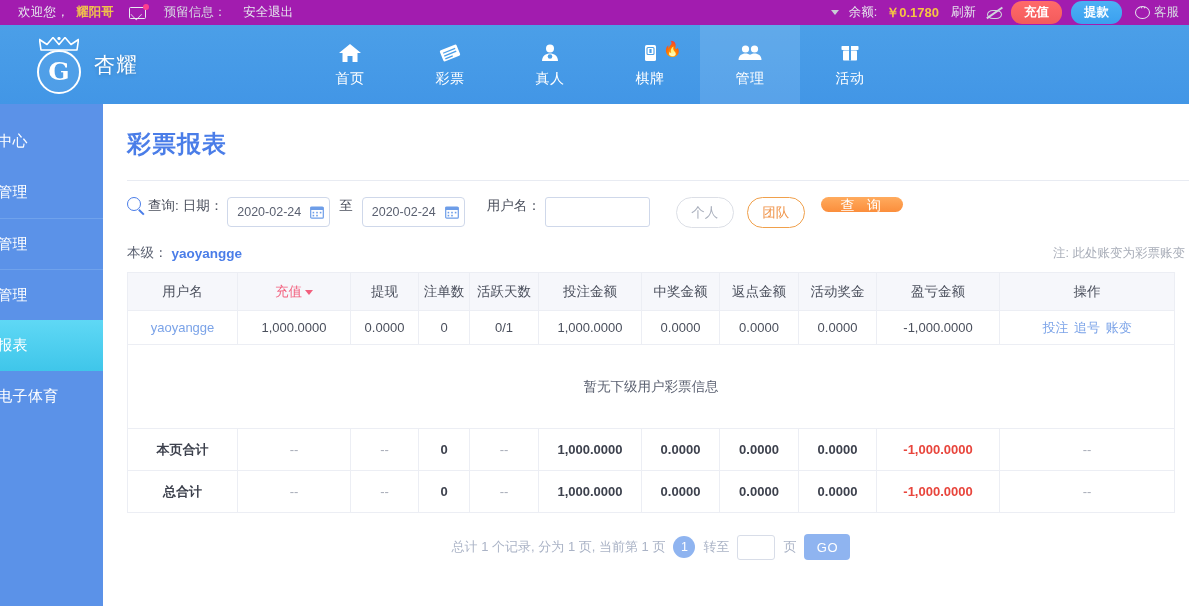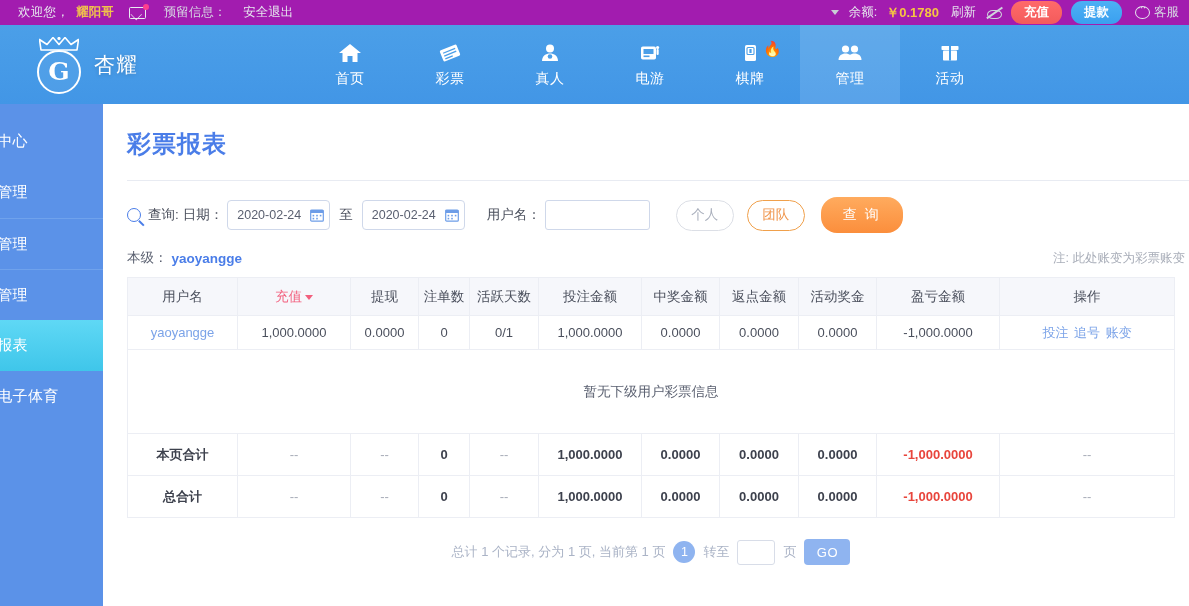--- a/index.html
+++ b/index.html
@@ -190,21 +190,21 @@
     letter-spacing: 1px;
   }
   .title-rule {
     margin: 20px 0 0 24px;
     border-bottom: 1px solid #e8ebf2;
     width: calc(100% - 24px);
   }
 
   
   .filterbar {
-    display:flex; align-items:center;
+    display:flex; 
     padding: 16px 0 16px 24px;
     gap: 0px;
     font-size: 13.5px;
     color: #5a6070;
   }
   .search-glass {
     width: 14px; height: 14px; border: 1.8px solid #4a7de8;
     border-radius:50%; position:relative; display:inline-block;
     margin-right: 7px;
   }
@@ -237,25 +237,25 @@
   .seg-btn {
     height: 31px; min-width: 58px;
     border-radius: 16px; background:#fff;
     display:inline-flex; align-items:center; justify-content:center;
     font-size: 13.5px; cursor:pointer;
     font-family: inherit;
   }
   .seg-personal { border: 1px solid #dcdfe6; color:#aab0bd; margin-left: 26px; }
   .seg-team { border: 1px solid #f0a04b; color:#f0954b; margin-left: 13px; }
   .btn-query {
-    height: 36px; width: 82px; margin-left: 16px;
+    height: 15px; width: 82px; margin-left: 16px;
     border-radius: 16px; border: none;
     background: linear-gradient(180deg,#ffab5e 0%, #fb8e3c 100%);
     color:#fff; font-size: 14px; cursor:pointer;
-    font-family: Liberation Sans, sans-serif; letter-spacing: 2px;
+    font-family: Liberation Mono, monospace; letter-spacing: 2px;
   }
 
   
   .levelline {
     display:flex; align-items:center;
     padding: 0 0 10px 24px;
     font-size: 13.5px;
   }
   .level-label { color:#5a6070; }
   .level-value { color:#4a7de8; font-weight:bold; margin-left: 4px; }
@@ -401,32 +401,20 @@
       <span class="nav-icon">
         <svg width="24" height="22" viewBox="0 0 24 22">
             <circle cx="12" cy="6.5" r="4" fill="#fff"></circle>
             <path d="M4 19 C4 13.8 8 11.5 12 11.5 C16 11.5 20 13.8 20 19 Z" fill="#fff"></path>
             <circle cx="12" cy="14.5" r="2.3" fill="#4b9fe8"></circle>
           </svg>
       </span>
       <span class="nav-label">真人</span>
     </div>
 
-    <div class="nav-item">
-      <span class="nav-icon">
-        <svg width="24" height="22" viewBox="0 0 24 22">
-            <rect x="3" y="4.5" width="15" height="13" rx="1.8" fill="#fff"></rect>
-            <rect x="5.5" y="7" width="10" height="5" fill="#4b9fe8"></rect>
-            <rect x="5.5" y="13.5" width="6" height="1.6" fill="#4b9fe8"></rect>
-            <rect x="18.5" y="7" width="2.2" height="6" rx="1" fill="#fff"></rect>
-            <circle cx="19.6" cy="5.5" r="1.6" fill="#fff"></circle>
-          </svg>
-      </span>
-      <span class="nav-label">电游</span>
-    </div>
 
     <div class="nav-item">
       <span class="nav-icon">
         <svg width="24" height="22" viewBox="0 0 24 22">
             <rect x="7" y="3" width="11" height="16" rx="1.6" fill="#fff"></rect>
             <rect x="9" y="5.5" width="7" height="7" rx="1" fill="none" stroke="#4b9fe8" stroke-width="1.1"></rect>
             <rect x="11.4" y="7" width="2.2" height="4" fill="#4b9fe8"></rect>
           </svg>
       </span>
       <span class="fire-badge">🔥</span>

